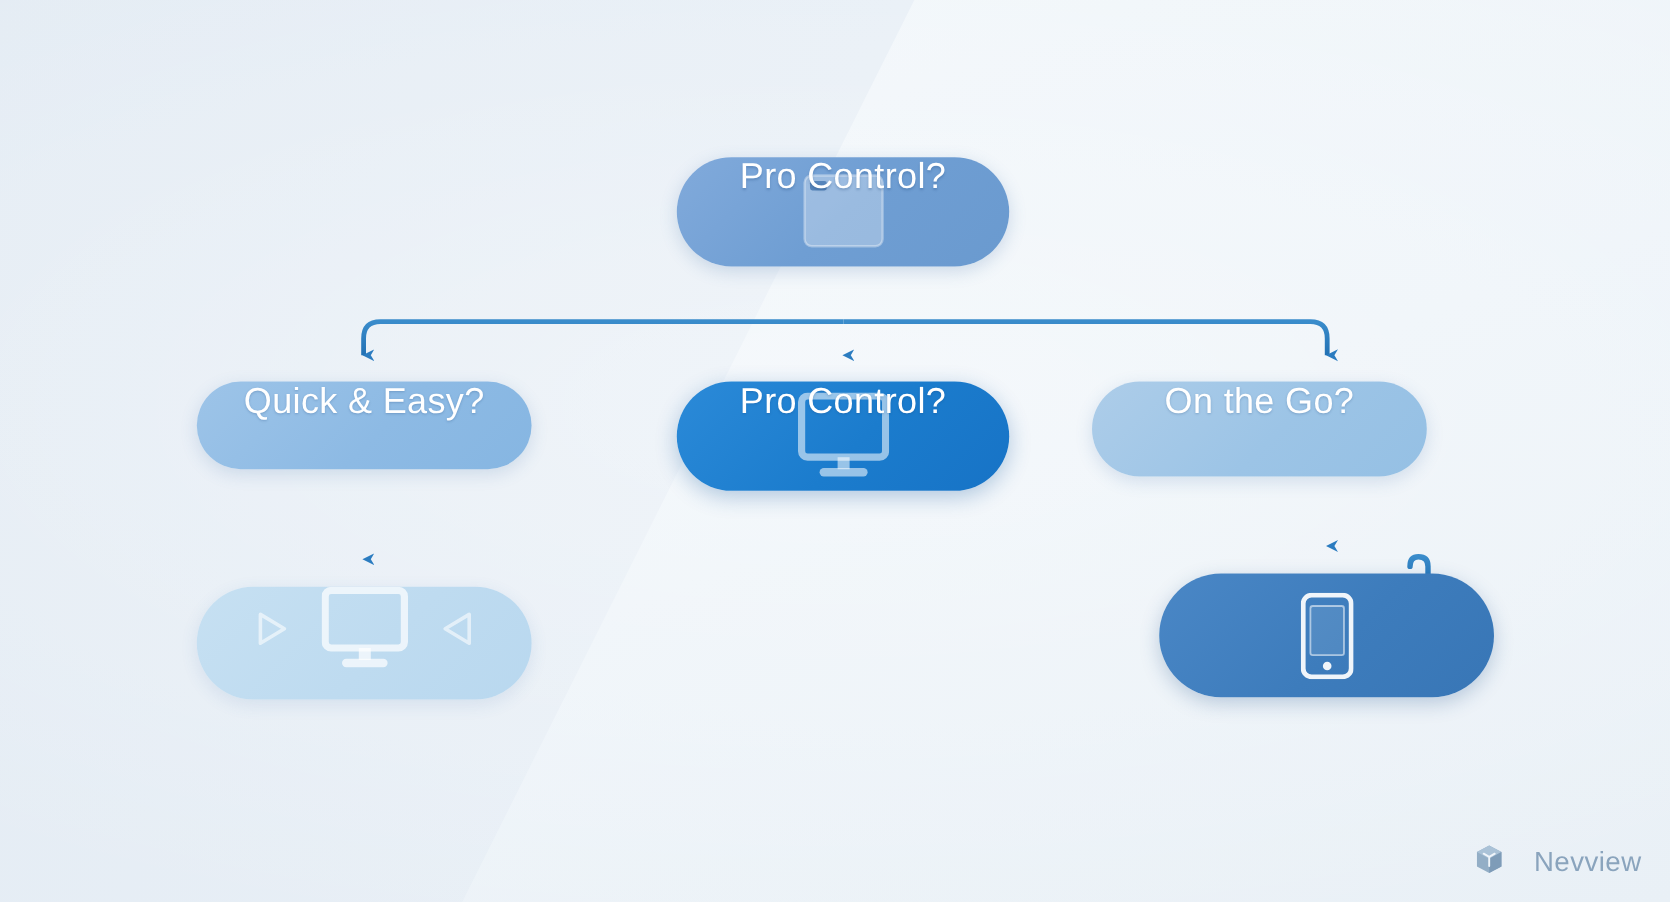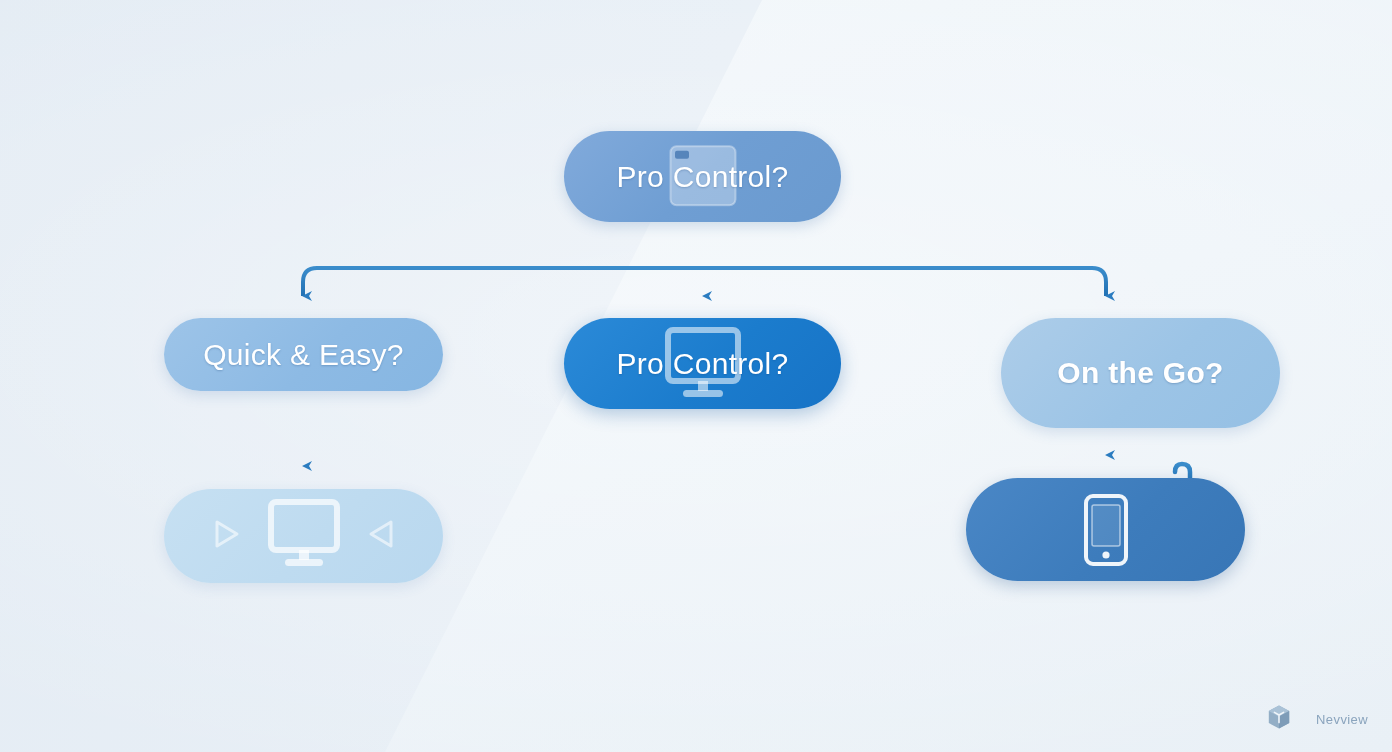--- a/index.html
+++ b/index.html
@@ -39,21 +39,21 @@
     position: absolute;
     inset: 0;
     width: 1392px;
     height: 752px;
   }
 
   
   .node {
     position: absolute;
     display: flex;
-    align-items: center;
+    align-items: flex-start;
     justify-content: center;
     border-radius: 999px;
     box-sizing: border-box;
     user-select: none;
   }
   .node-label {
     position: relative;
     z-index: 3;
     color: #ffffff;
     letter-spacing: 0.3px;
@@ -90,24 +90,23 @@
   #node-pro {
     left: 564px; top: 318px; width: 277px; height: 91px;
     background: linear-gradient(135deg, #2b8ad8 0%, #1b7ccd 55%, #1773c6 100%);
     box-shadow: 0 5px 18px rgba(20,90,160,0.30);
   }
   #node-pro .node-label { font-size: 30px; }
   #node-pro .node-icon { left: 50%; top: 50%; transform: translate(-50%,-50%); }
 
   
   #node-go {
-    left: 1001px; top: 318px; width: 279px; height: 110px;
+    left: 910px; top: 318px; width: 279px; height: 79px;
     background: linear-gradient(135deg, #adcde9 0%, #9cc4e6 55%, #95c0e4 100%);
     box-shadow: 0 4px 14px rgba(60,110,170,0.18);
-    font-weight: bold;
   }
   #node-go .node-label { font-size: 30px; }
 
   
   #node-desktop {
     left: 164px; top: 489px; width: 279px; height: 94px;
     background: linear-gradient(135deg, #c6e0f2 0%, #bedbf0 55%, #b9d8ef 100%);
     box-shadow: 0 4px 14px rgba(60,110,170,0.12);
   }
   #node-desktop .icon-row {
@@ -123,21 +122,21 @@
   }
 
   #brand {
     position: absolute;
     right: 24px; bottom: 18px;
     display: flex;
     align-items: center;
     gap: 9px;
   }
   #brand-name {
-    font-size: 13px;
+    font-size: 23px;
     color: #8aa4bd;
     letter-spacing: 0.4px;
     margin-left: 16px;
   }
 </style>
 </head>
 <body>
 
 <div id="stage">
 

